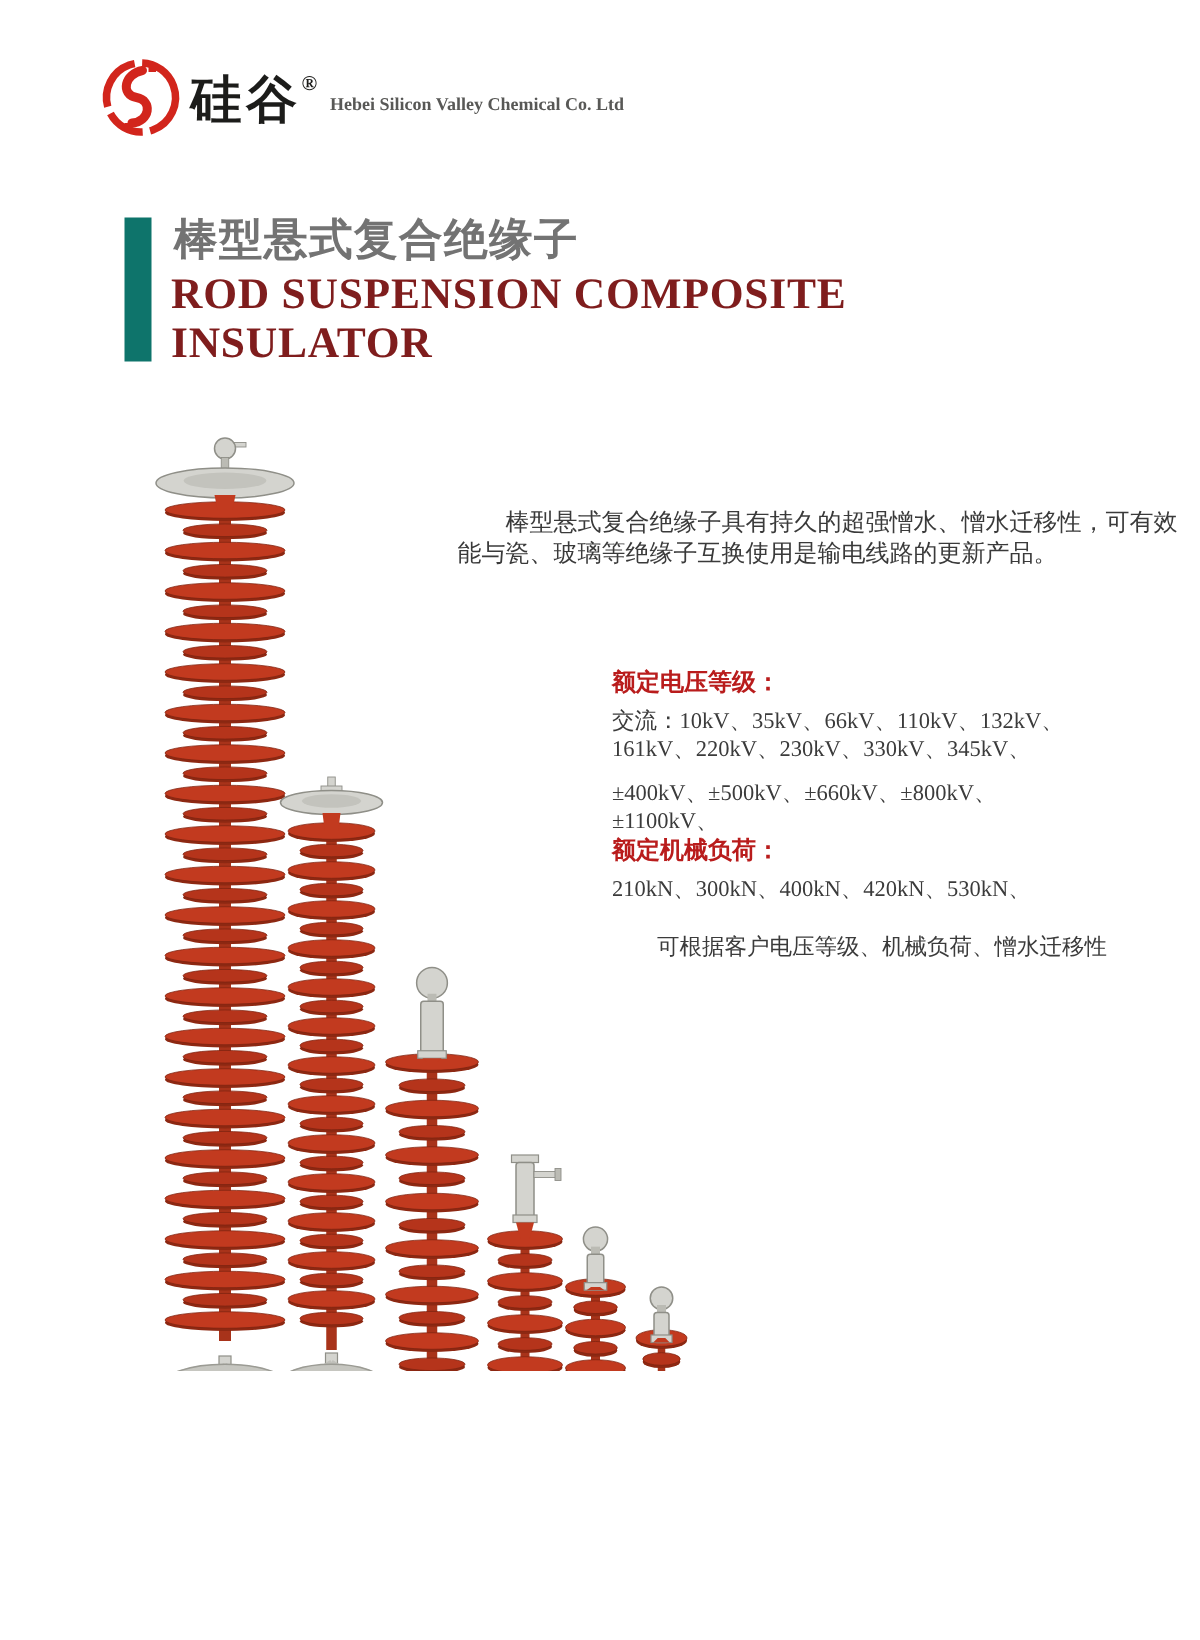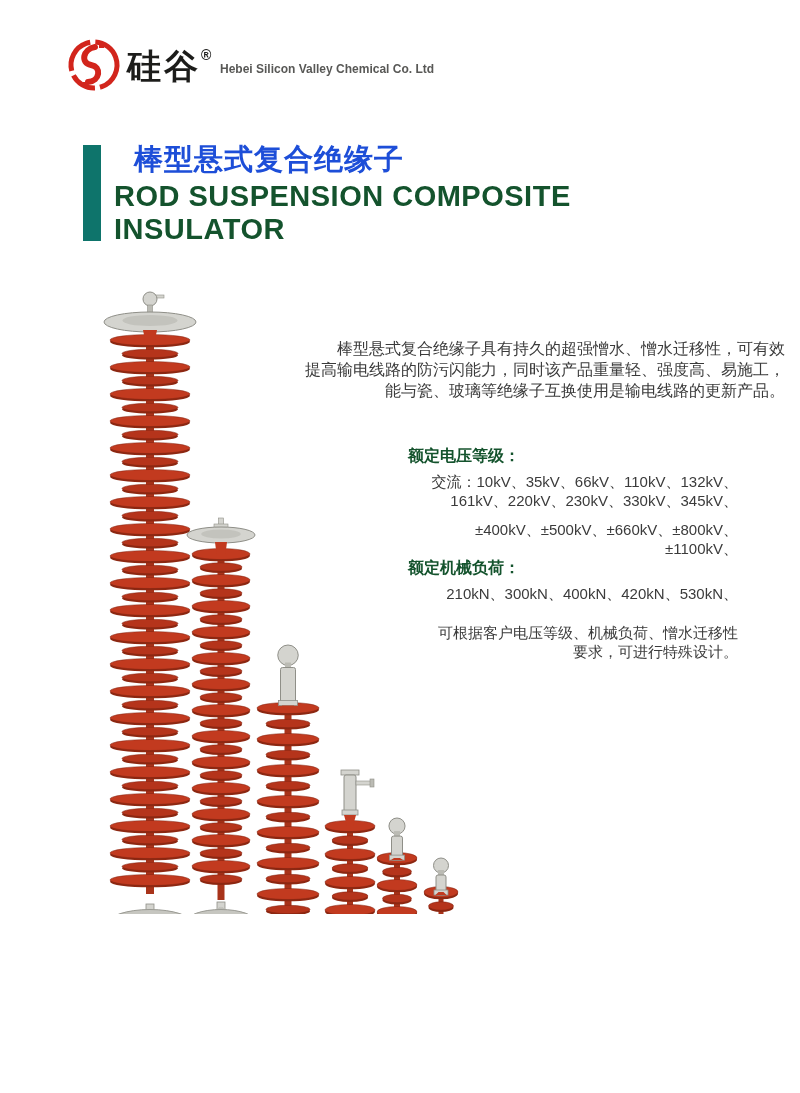--- a/index.html
+++ b/index.html
@@ -1,47 +1,47 @@
 <!DOCTYPE html>
 <html><head>
 <meta charset="utf-8">
 <style>
   html,body{margin:0;padding:0;background:#ffffff;}
   .page{
     position:relative;width:800px;height:914px;background:#ffffff;overflow:hidden;
-    font-family:Liberation Sans, sans-serif;
+    font-family:Liberation Serif, serif;
   }
   #figure{position:absolute;left:0;top:0;pointer-events:none;}
   .logo{position:absolute;left:66px;top:36px;width:56px;height:58px;}
   .brand-cn{
     position:absolute;left:127px;top:44px;font-size:34px;font-weight:bold;color:#1c1c1a;
     letter-spacing:3px;white-space:nowrap;
   }
   .brand-cn .reg{font-size:14px;letter-spacing:0;vertical-align:18px;font-weight:bold;}
   .company-en{
     position:absolute;left:220px;top:62px;font-size:12px;font-weight:bold;color:#58585六;
     color:#585856;white-space:nowrap;
   }
   .accent-bar{position:absolute;left:83px;top:145px;width:18px;height:96px;background:#0e746b;}
   .title-cn{
-    position:absolute;left:134px;top:140px;margin:0;font-size:29px;font-weight:bold;
-    color:#1d4ed8;letter-spacing:1px;white-space:nowrap;
+    position:absolute;left:116px;top:140px;margin:0;font-size:29px;font-weight:bold;
+    color:#737373;letter-spacing:1px;white-space:nowrap;
   }
   .title-en{
-    position:absolute;left:114px;top:180px;font-size:29px;font-weight:bold;color:#14532d;
+    position:absolute;left:114px;top:180px;font-size:29px;font-weight:bold;color:#7f1d1d;
     line-height:33px;letter-spacing:0.5px;white-space:nowrap;
   }
   .intro{
     position:absolute;left:305px;top:338px;font-size:16px;line-height:21px;color:#3a3a3a;
   }
-  .tline{white-space:pre;text-align:right;}
+  .tline{white-space:pre;}
   .specs{
     position:absolute;left:408px;top:446px;font-size:15px;line-height:19px;color:#3b3b3b;
   }
-  .spec-heading{font-size:16px;font-weight:bold;color:#14532d;margin:0 0 7px 0;white-space:nowrap;}
+  .spec-heading{font-size:16px;font-weight:bold;color:#b91c1c;margin:0 0 7px 0;white-space:nowrap;}
   .mt10{margin-top:10px;}
   .mt22{}
   .mt20{margin-top:20px;}
   .footer-bar{position:absolute;left:0;top:1085px;width:393px;height:8px;background:#0e746b;}
 </style>
 </head>
 <body>
 
 <div class="page">
 
@@ -343,37 +343,35 @@
 
   <div class="accent-bar"></div>
   <h1 class="title-cn">棒型悬式复合绝缘子</h1>
   <div class="title-en">
     <div>ROD SUSPENSION COMPOSITE</div>
     <div>INSULATOR</div>
   </div>
 
   <div class="intro">
     <div class="tline">　　棒型悬式复合绝缘子具有持久的超强憎水、憎水迁移性，可有效</div>
-    <div class="tline">提高输电线路的防污闪能力，同时该产品重量轻、强度高、易施工，</div>
     <div class="tline">能与瓷、玻璃等绝缘子互换使用是输电线路的更新产品。</div>
   </div>
 
   <div class="specs">
     <div class="spec-heading">额定电压等级：</div>
     <div class="tline">交流：10kV、35kV、66kV、110kV、132kV、</div>
     <div class="tline">161kV、220kV、230kV、330kV、345kV、</div>
 
     <div class="mt10">
       <div class="tline">±400kV、±500kV、±660kV、±800kV、</div>
       <div class="tline">±1100kV、</div>
     </div>
 
     <div class="spec-heading mt22">额定机械负荷：</div>
     <div class="tline">210kN、300kN、400kN、420kN、530kN、</div>
 
     <div class="mt20">
       <div class="tline">　　可根据客户电压等级、机械负荷、憎水迁移性</div>
-      <div class="tline">要求，可进行特殊设计。</div>
     </div>
   </div>
 
   <div class="footer-bar"></div>
 </div>
 
 </body></html>

